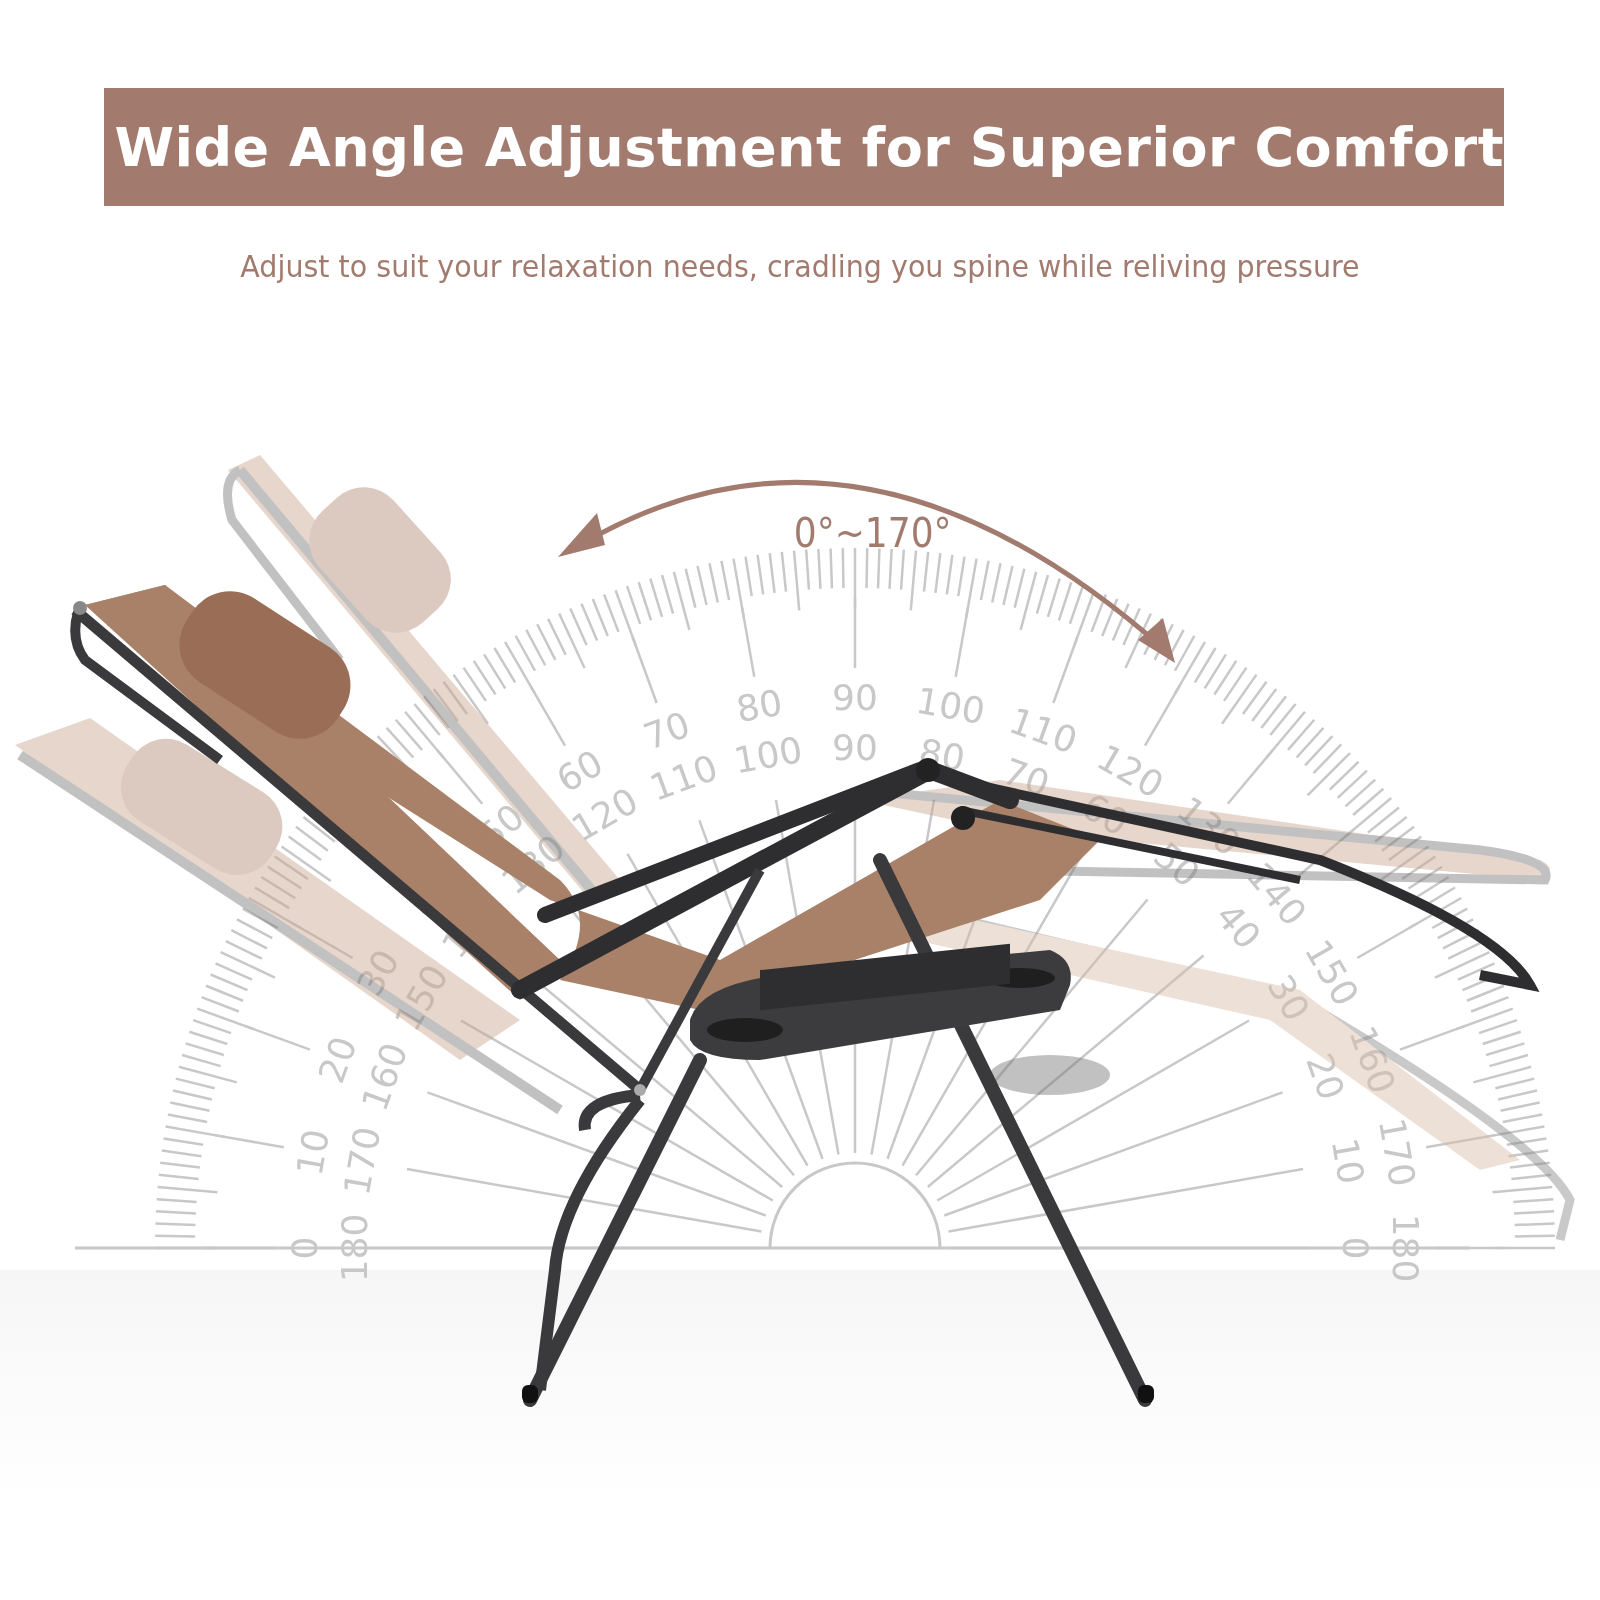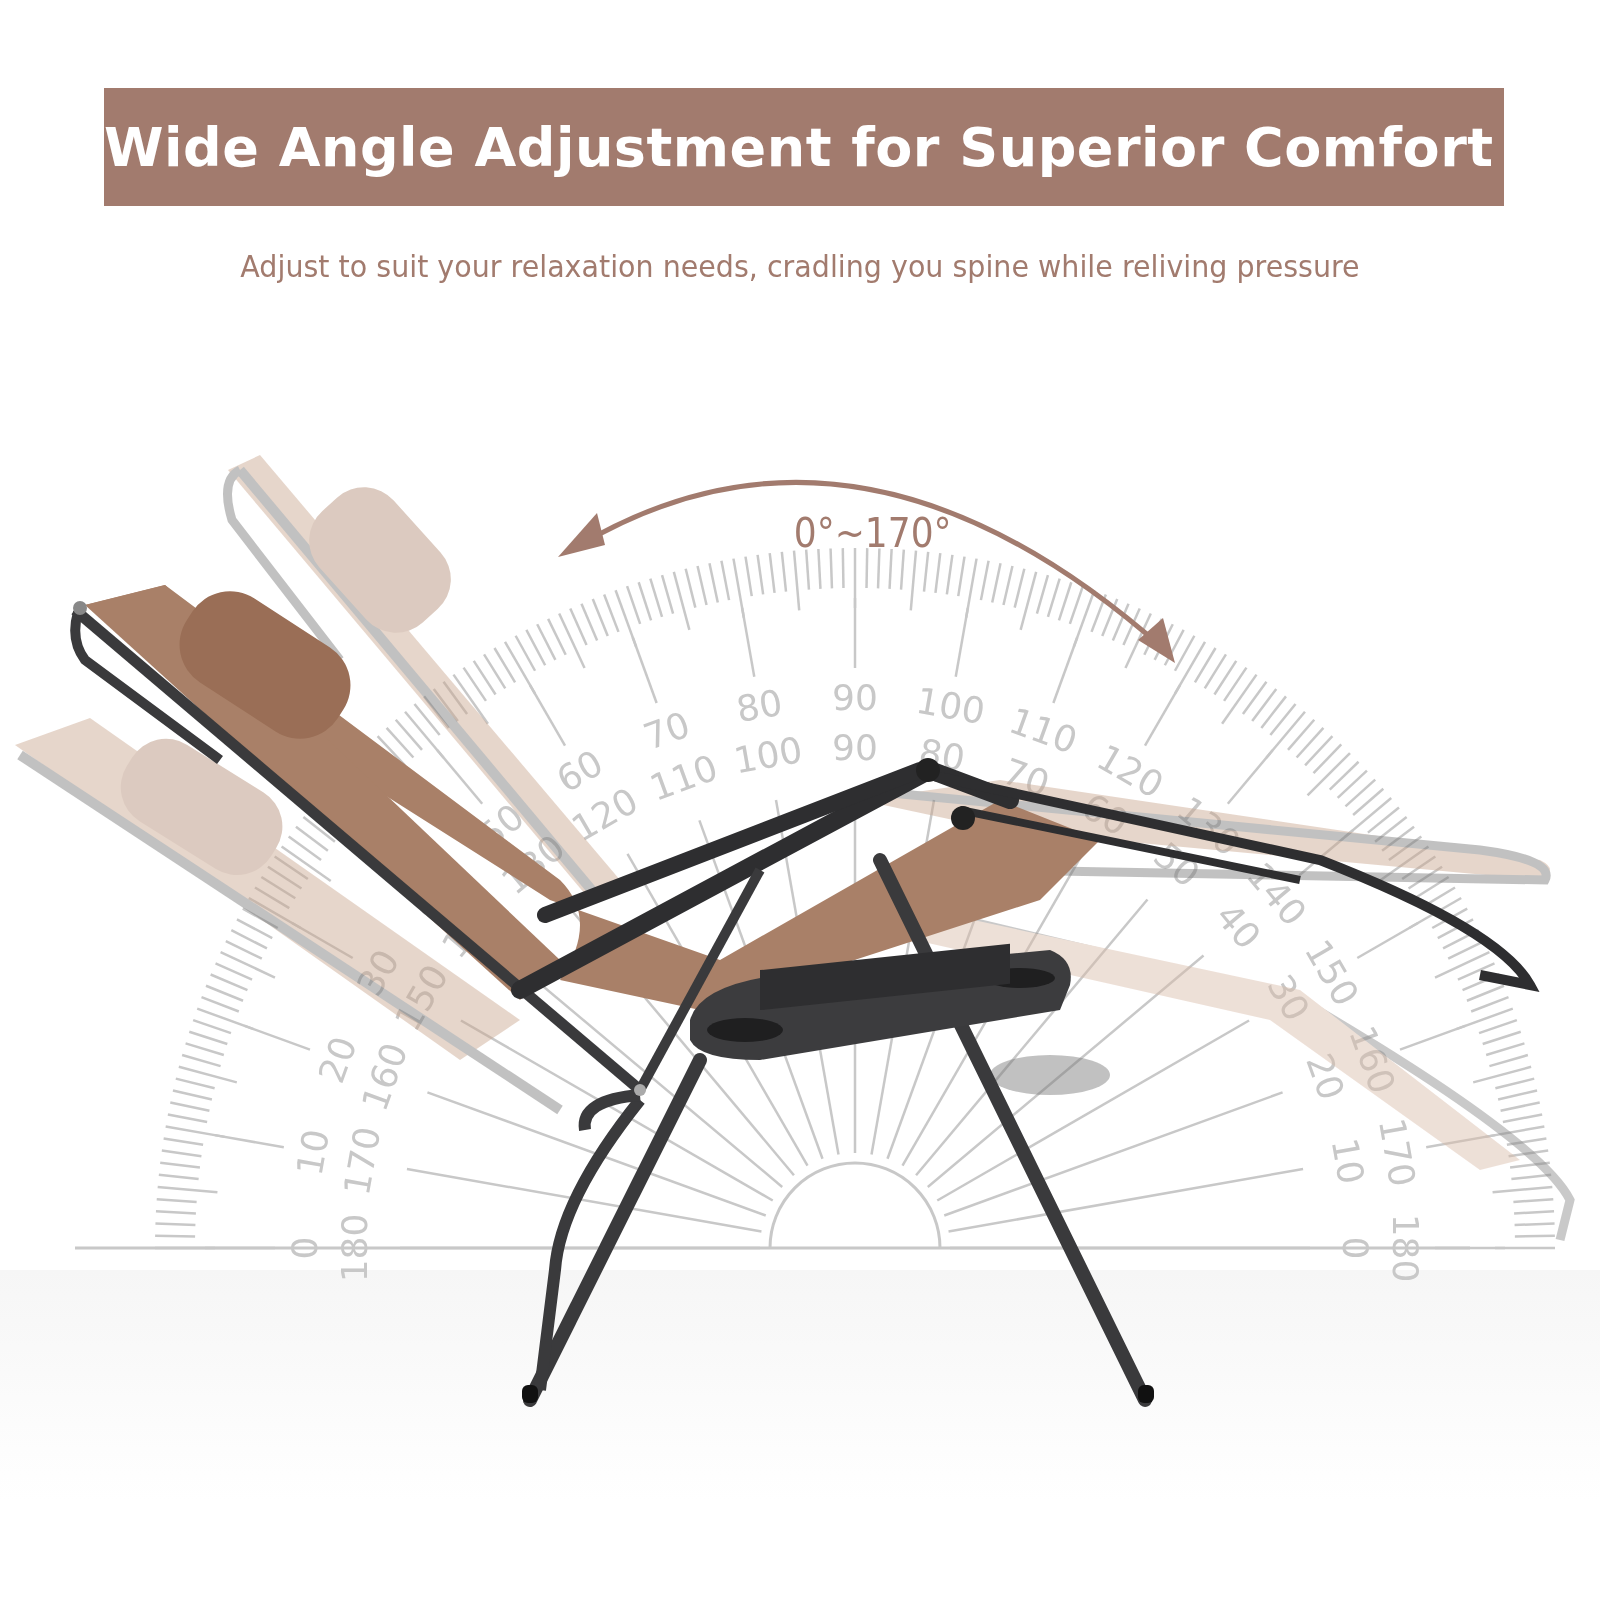--- a/index.html
+++ b/index.html
@@ -1,19 +1,19 @@
 <!DOCTYPE html>
 <html><head>
 <meta charset="utf-8">
 <style>
   html, body { margin: 0; padding: 0; background: #ffffff; }
   body { width: 1600px; height: 1600px; position: relative; overflow: hidden; font-family: "DejaVu Sans", sans-serif; }
   .banner {
     position: absolute; left: 104px; top: 88px; width: 1400px; height: 118px;
-    background: #a27b6e; display: flex; align-items: center; justify-content: flex-start;
+    background: #a27b6e; display: flex; align-items: center; justify-content: flex-end;
   }
   .banner h1 {
     margin: 0; color: #ffffff; font-family: "DejaVu Sans", sans-serif; font-weight: bold;
     font-size: 54px; letter-spacing: 0.5px;
   }
   .subtitle {
     position: absolute; left: 0; top: 248px; width: 1600px; text-align: center;
     color: #a27b6e; font-family: "DejaVu Sans", sans-serif; font-size: 31px;
     transform: scaleX(0.92);
   }

